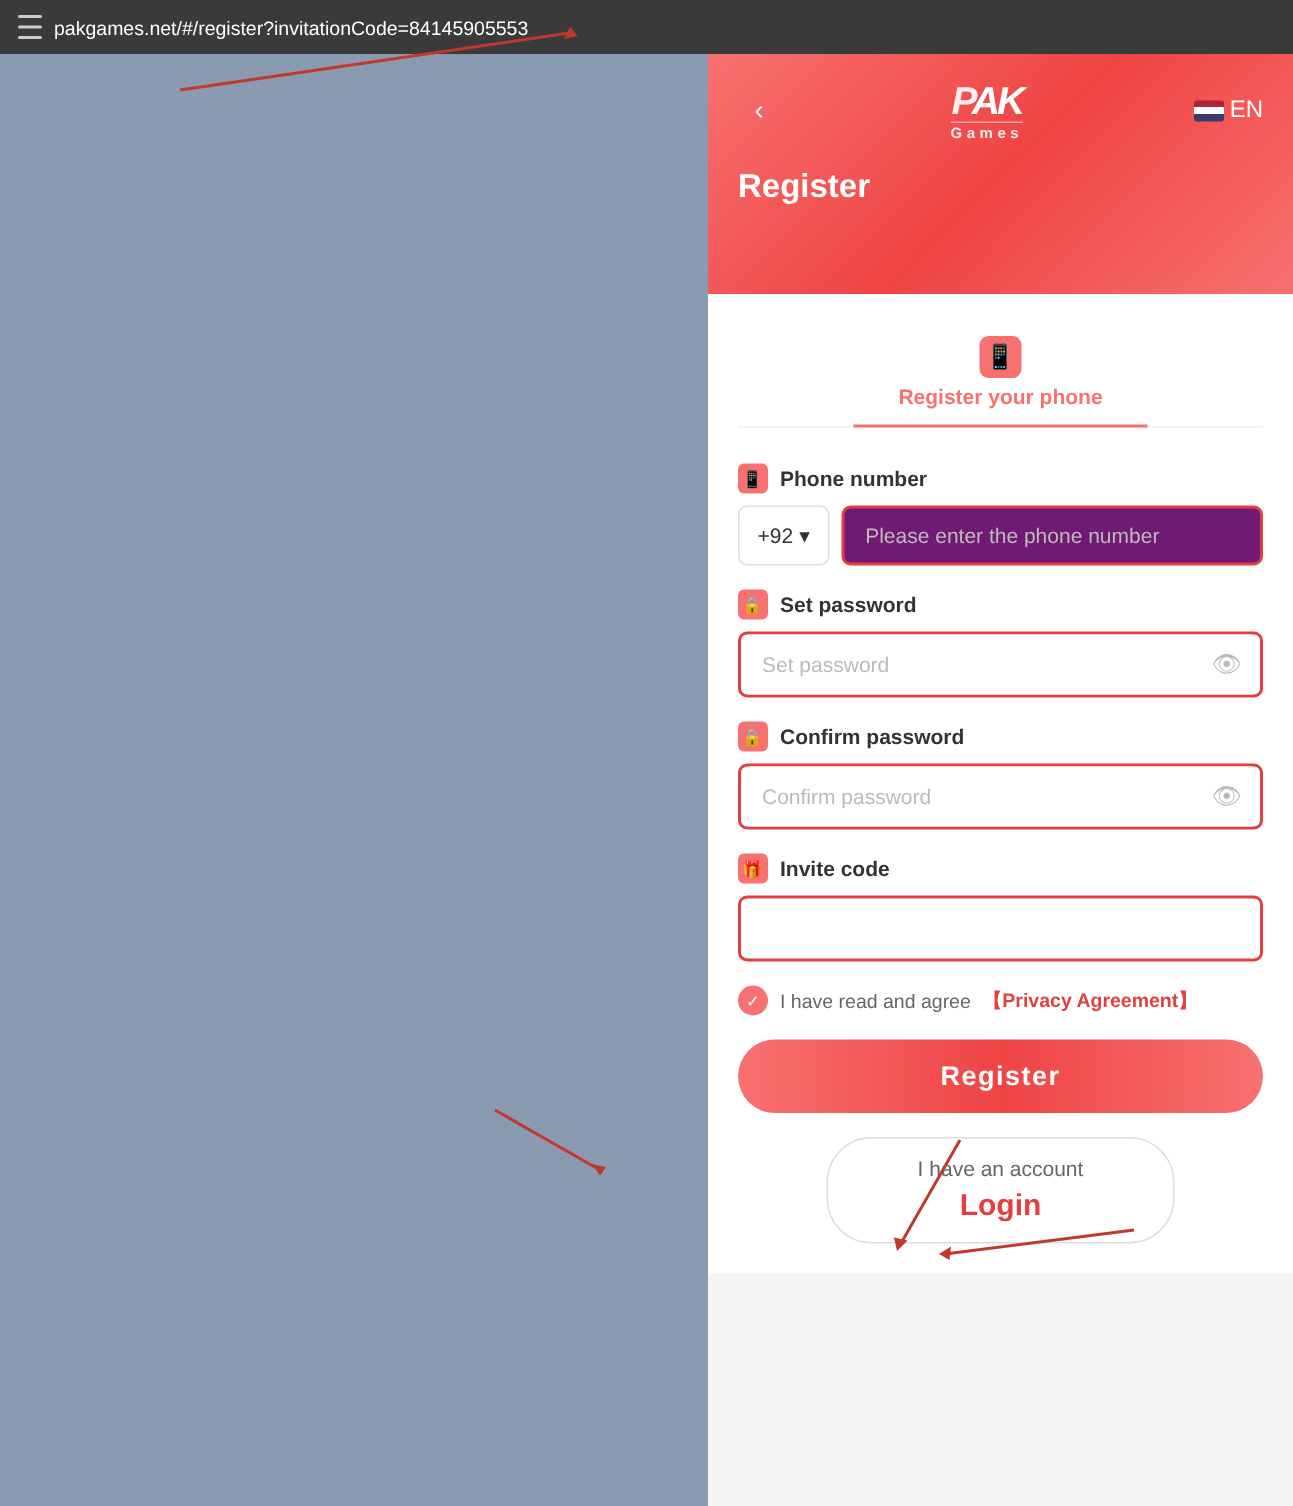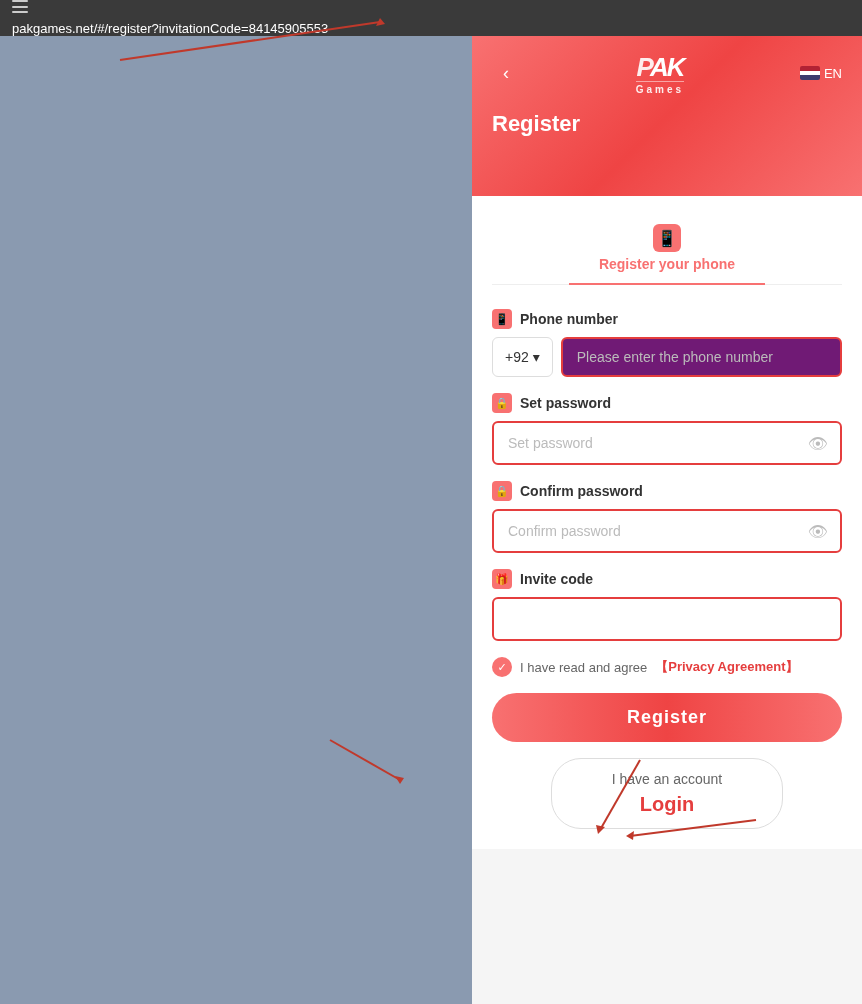--- a/index.html
+++ b/index.html
@@ -11,24 +11,23 @@
       position: relative;
       overflow: hidden;
     }
 
     
     .browser-bar {
       width: 100%;
       height: 36px;
       background: #3a3a3a;
       display: flex;
-      align-items: flex-start;
+      align-items: center;
       padding: 0 12px;
       gap: 8px;
-      flex-direction: column;
     }
     .browser-bar-icon {
       width: 16px;
       height: 16px;
       display: flex;
       flex-direction: column;
       justify-content: space-between;
       gap: 3px;
     }
     .browser-bar-icon span {
@@ -88,24 +87,24 @@
       display: flex;
       align-items: center;
       justify-content: center;
       color: #fff;
       font-size: 18px;
       cursor: pointer;
     }
 
     .lang-btn {
       display: flex;
-      align-items: flex-start;
+      align-items: center;
       gap: 4px;
       color: #fff;
-      font-size: 13px;
+      font-size: 16px;
       cursor: pointer;
     }
 
     .flag-icon {
       width: 20px;
       height: 14px;
       background: linear-gradient(to bottom, #b22234 0%, #b22234 33%, #fff 33%, #fff 66%, #3c3b6e 66%);
       border-radius: 2px;
       position: relative;
       overflow: hidden;

